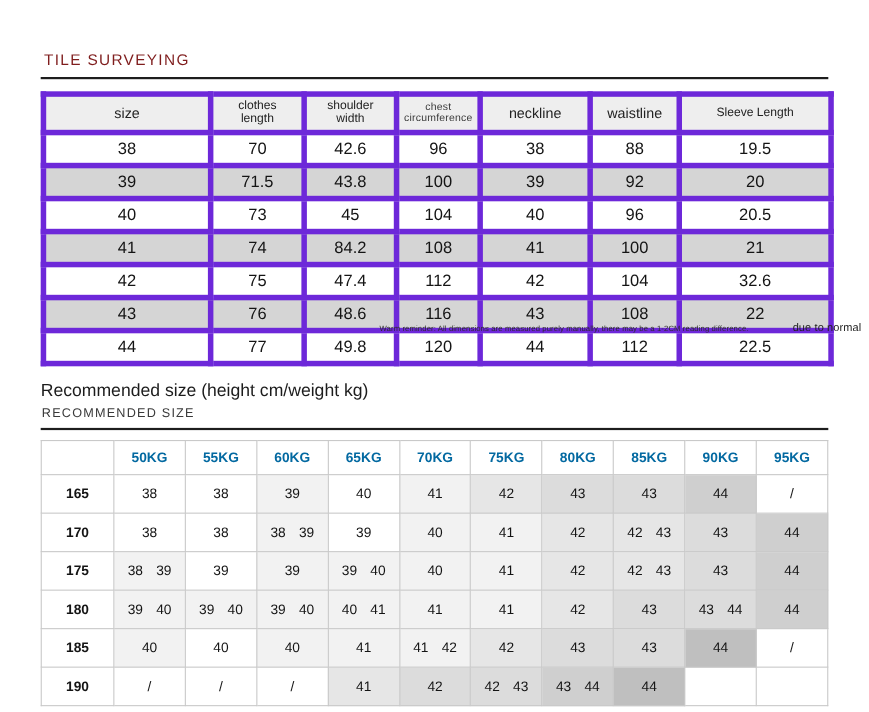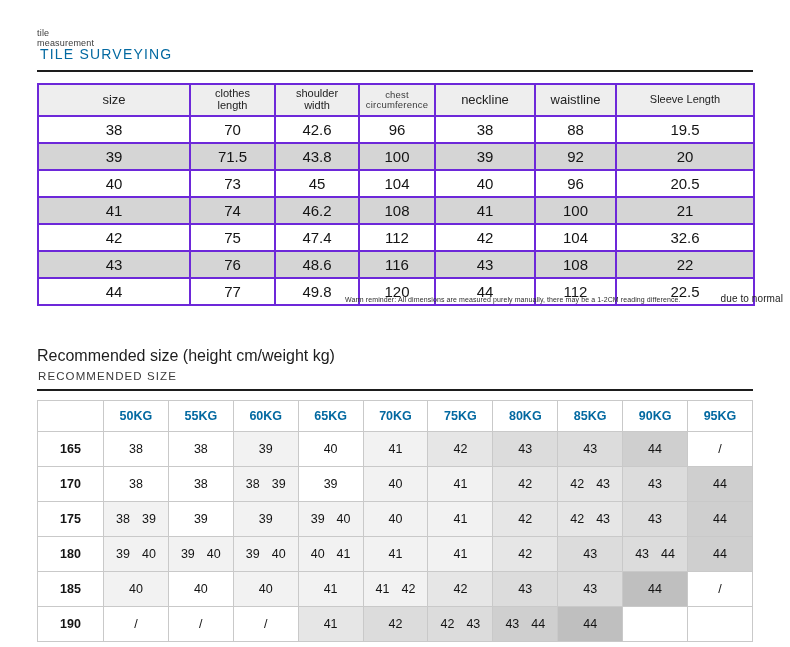--- a/index.html
+++ b/index.html
@@ -32,42 +32,42 @@
     color: #3a3a3a;
     letter-spacing: 0.2px;
     width: 120px;
   }
   .sec1-title {
     position: absolute;
     left: 40px;
     top: 46px;
     font-size: 14px;
     letter-spacing: 1.2px;
-    color: #0369a1;
+    color: #7f1d1d;
   }
   .rule1 {
     position: absolute;
     left: 37px;
     top: 70px;
     width: 716px;
     height: 2px;
     background: #1d1d1d;
   }
 
   
   .t1 {
     position: absolute;
     left: 37px;
     top: 83px;
     width: 716px;
     border-collapse: collapse;
     table-layout: fixed;
   }
   .t1 td, .t1 th {
-    border: 2px solid #6d28d9;
+    border: 5px solid #6d28d9;
     text-align: center;
     vertical-align: middle;
     font-weight: normal;
     padding: 0;
   }
   .t1 thead td {
     height: 30px;
     background: #eeeeee;
     font-size: 13px;
     color: #222;
@@ -185,24 +185,20 @@
     align-items: center;
     gap: 12px;
     height: 100%;
   }
 </style>
 </head>
 <body>
 
 <div class="page">
 
-  <div class="sec1-sub">
-    <span>tile</span><br>
-    <span>measurement</span>
-  </div>
   <div class="sec1-title">TILE SURVEYING</div>
   <div class="rule1"></div>
 
   <table class="t1">
     <colgroup>
       <col class="c0">
         <col class="c1">
         <col class="c2">
         <col class="c3">
         <col class="c4">
@@ -261,21 +257,21 @@
         <td>73</td>
         <td>45</td>
         <td>104</td>
         <td>40</td>
         <td>96</td>
         <td>20.5</td>
       </tr>
       <tr class="alt">
         <td>41</td>
         <td>74</td>
-        <td>46.2</td>
+        <td>84.2</td>
         <td>108</td>
         <td>41</td>
         <td>100</td>
         <td>21</td>
       </tr>
       <tr>
         <td>42</td>
         <td>75</td>
         <td>47.4</td>
         <td>112</td>

